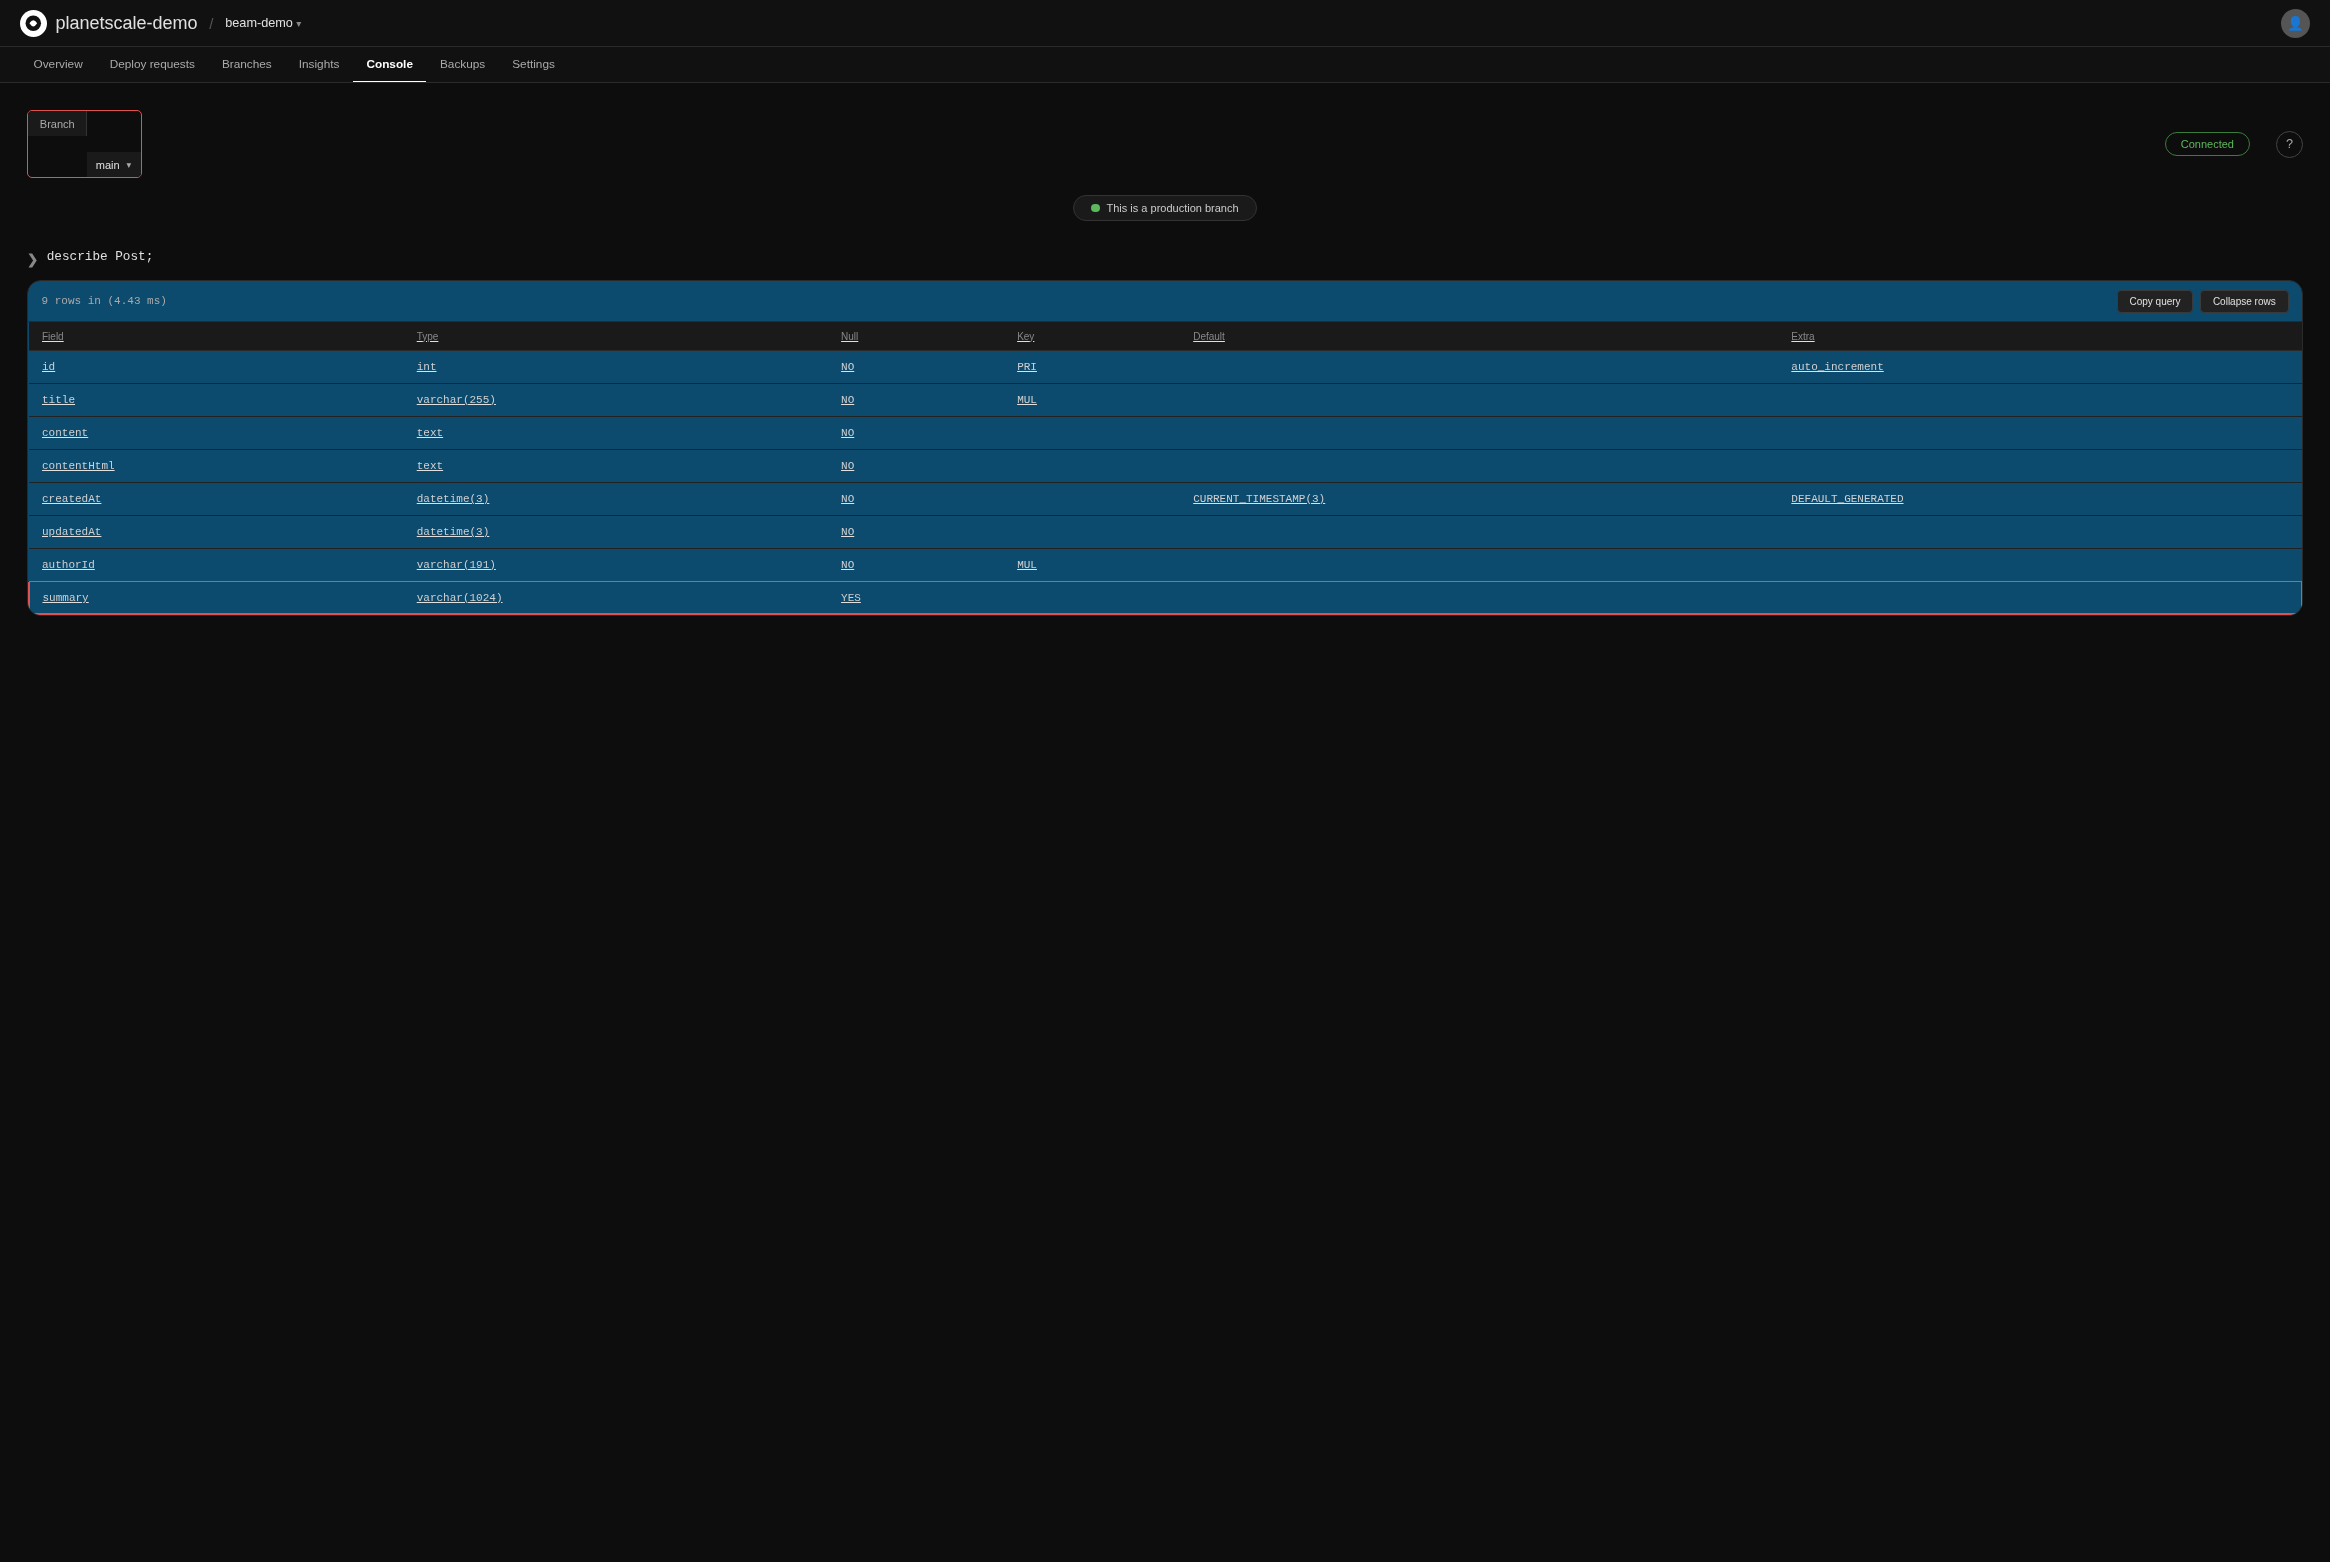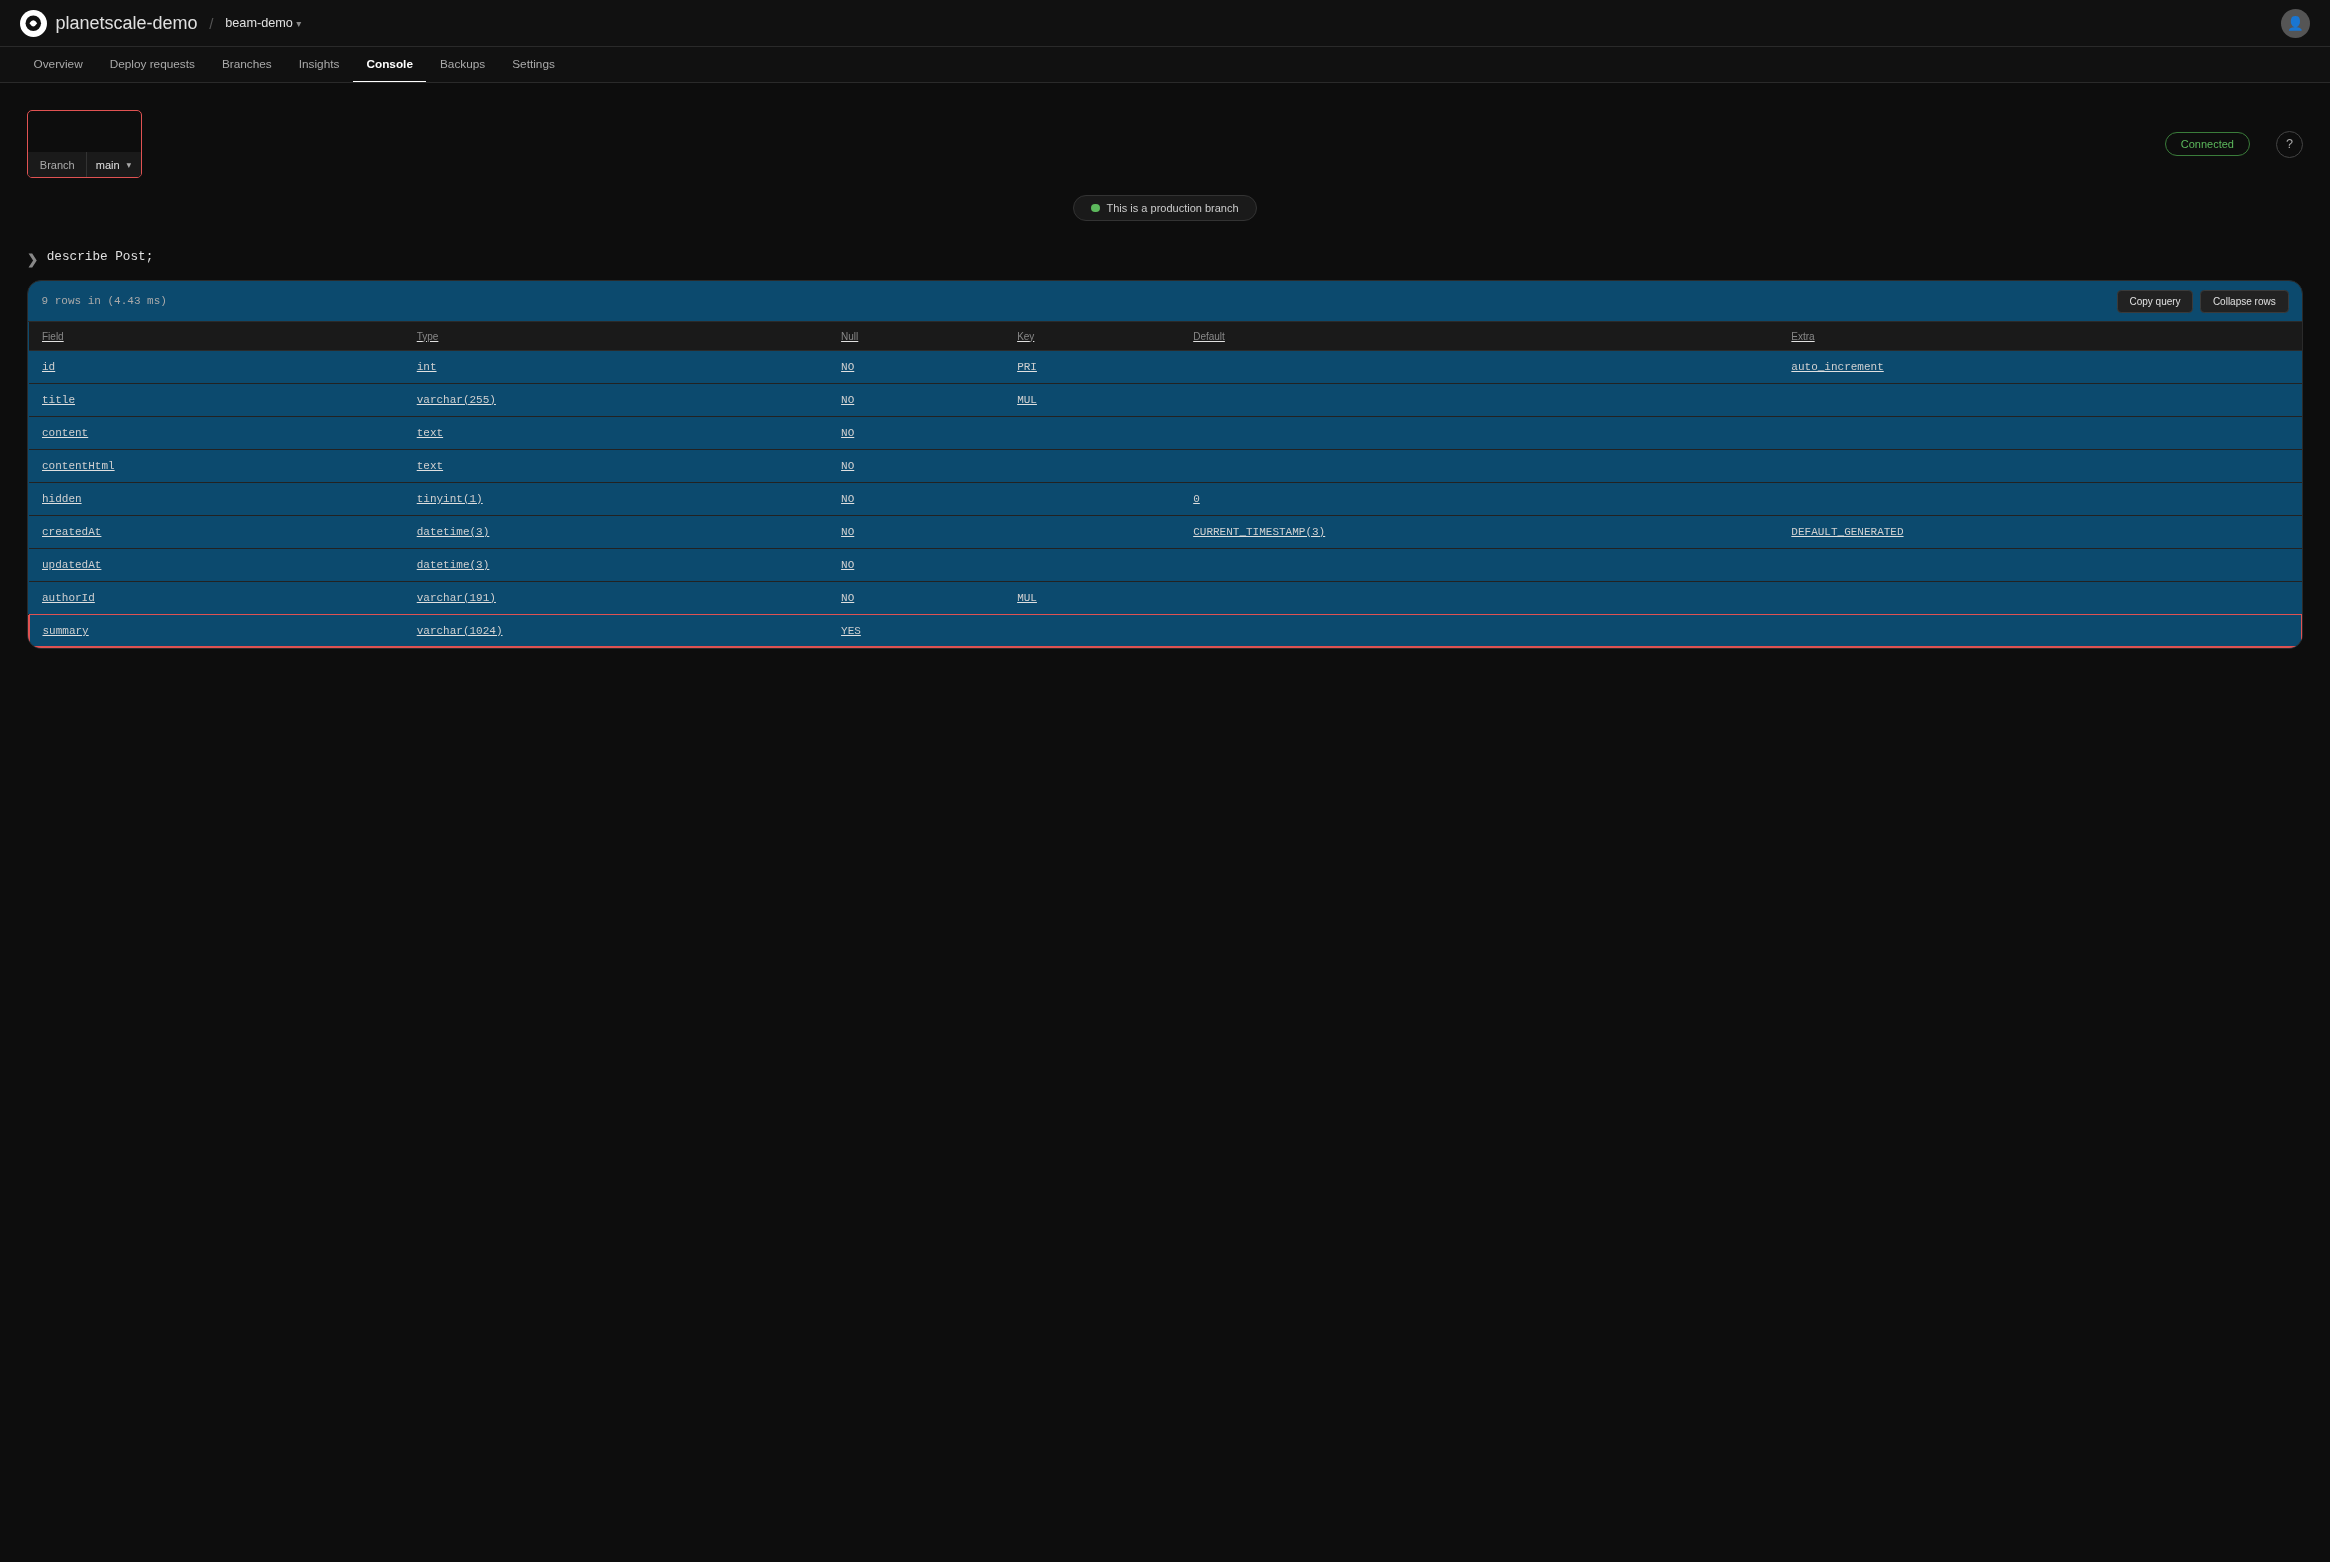--- a/index.html
+++ b/index.html
@@ -101,21 +101,21 @@
     }
     
     .branch-row {
       display: flex;
       align-items: center;
       justify-content: space-between;
       margin-bottom: 17px;
     }
     .branch-selector {
       display: flex;
-      align-items: flex-end;
+      align-items: flex-start;
       gap: 0;
       border: 1.7px solid #e05252;
       border-radius: 5px;
       overflow: hidden;
     }
     .branch-label {
       background: #1a1a1a;
       color: #aaa;
       padding: 6.7px 11.8px;
       font-size: 11px;
@@ -369,28 +369,20 @@
           </tr>
           <tr>
             <td>contentHtml</td>
             <td>text</td>
             <td>NO</td>
             <td></td>
             <td></td>
             <td></td>
           </tr>
           <tr>
-            <td>hidden</td>
-            <td>tinyint(1)</td>
-            <td>NO</td>
-            <td></td>
-            <td>0</td>
-            <td></td>
-          </tr>
-          <tr>
             <td>createdAt</td>
             <td>datetime(3)</td>
             <td>NO</td>
             <td></td>
             <td>CURRENT_TIMESTAMP(3)</td>
             <td>DEFAULT_GENERATED</td>
           </tr>
           <tr>
             <td>updatedAt</td>
             <td>datetime(3)</td>

